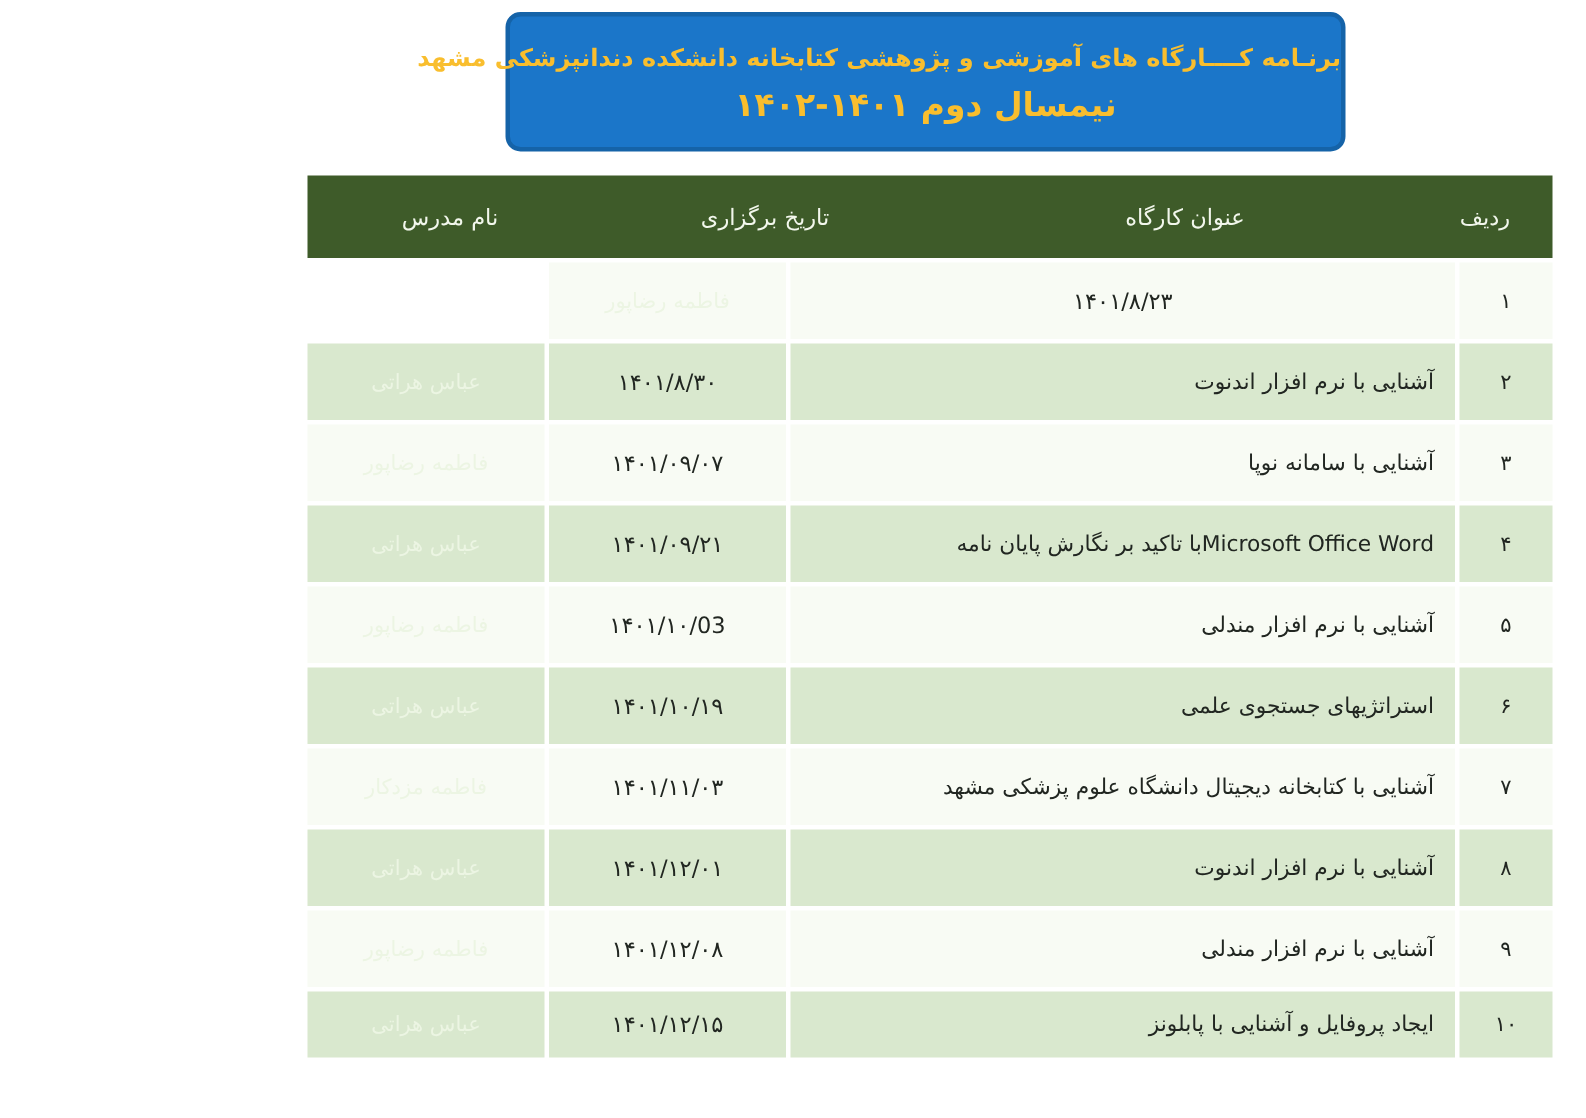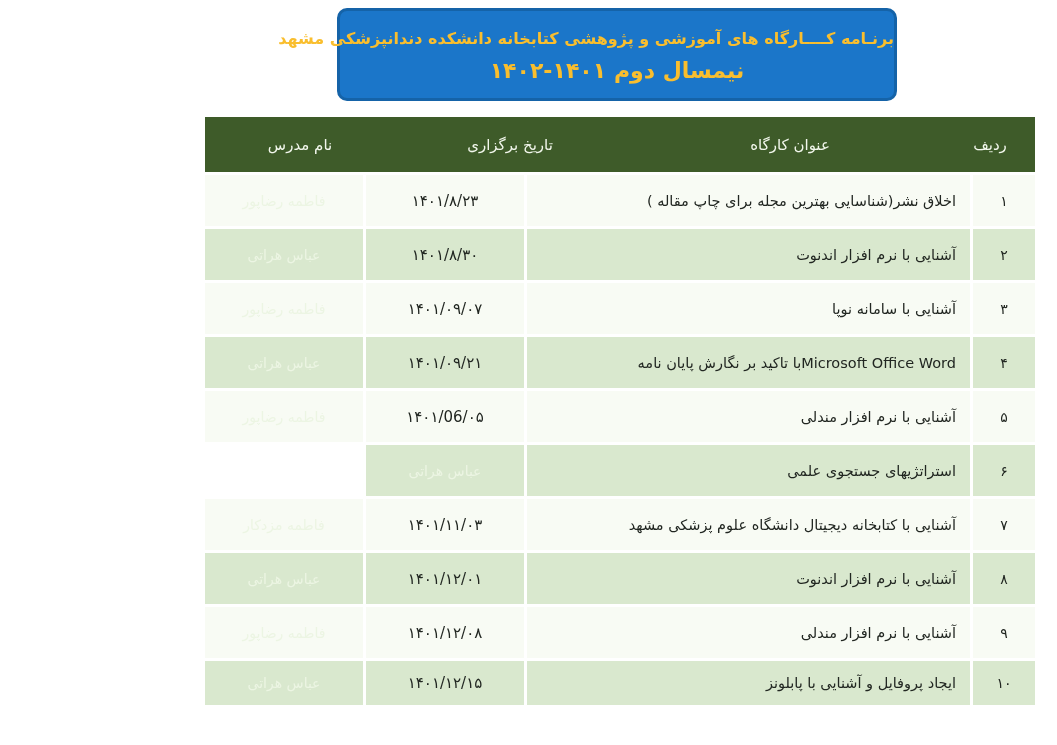--- a/index.html
+++ b/index.html
@@ -51,21 +51,20 @@
 <div class="table">
   <div class="thead">
     <span class="th th-num">ردیف</span>
     <span class="th th-title">عنوان کارگاه</span>
     <span class="th th-date">تاریخ برگزاری</span>
     <span class="th th-teacher">نام مدرس</span>
   </div>
   <div>
       <div class="row odd">
         <div class="cell num-cell">۱</div>
-        <div class="cell title-cell">اخلاق نشر(شناسایی بهترین مجله برای چاپ مقاله )</div>
         <div class="cell date-cell">۱۴۰۱/۸/۲۳</div>
         <div class="cell teacher-cell">فاطمه رضاپور</div>
       </div>
       <div class="row even">
         <div class="cell num-cell">۲</div>
         <div class="cell title-cell">آشنایی با نرم افزار اندنوت</div>
         <div class="cell date-cell">۱۴۰۱/۸/۳۰</div>
         <div class="cell teacher-cell">عباس هراتی</div>
       </div>
       <div class="row odd">
@@ -76,26 +75,27 @@
       </div>
       <div class="row even">
         <div class="cell num-cell">۴</div>
         <div class="cell title-cell">Microsoft Office Wordبا تاکید بر نگارش پایان نامه</div>
         <div class="cell date-cell">۱۴۰۱/۰۹/۲۱</div>
         <div class="cell teacher-cell">عباس هراتی</div>
       </div>
       <div class="row odd">
         <div class="cell num-cell">۵</div>
         <div class="cell title-cell">آشنایی با نرم افزار مندلی</div>
-        <div class="cell date-cell">۱۴۰۱/06/۰۵</div>
+        <div class="cell date-cell">۱۴۰۱/۱۰/03</div>
         <div class="cell teacher-cell">فاطمه رضاپور</div>
       </div>
       <div class="row even">
         <div class="cell num-cell">۶</div>
         <div class="cell title-cell">استراتژیهای جستجوی علمی</div>
+        <div class="cell date-cell">۱۴۰۱/۱۰/۱۹</div>
         <div class="cell teacher-cell">عباس هراتی</div>
       </div>
       <div class="row odd">
         <div class="cell num-cell">۷</div>
         <div class="cell title-cell">آشنایی با کتابخانه دیجیتال دانشگاه علوم پزشکی مشهد</div>
         <div class="cell date-cell">۱۴۰۱/۱۱/۰۳</div>
         <div class="cell teacher-cell">فاطمه مزدکار</div>
       </div>
       <div class="row even">
         <div class="cell num-cell">۸</div>

